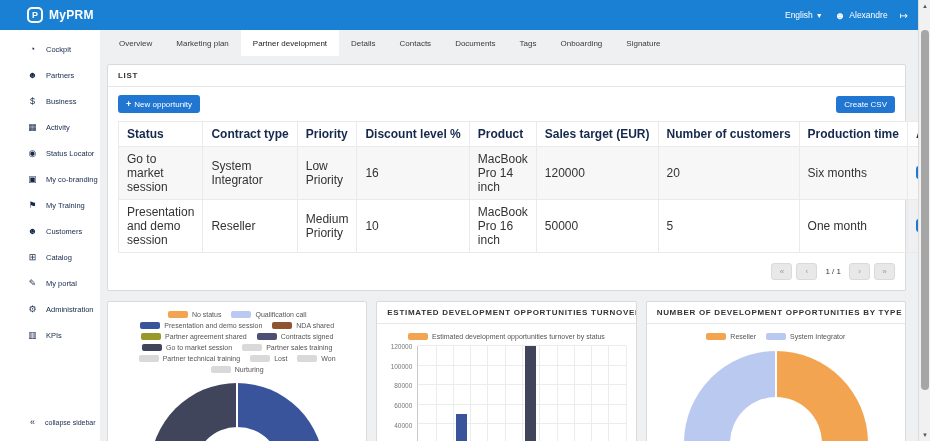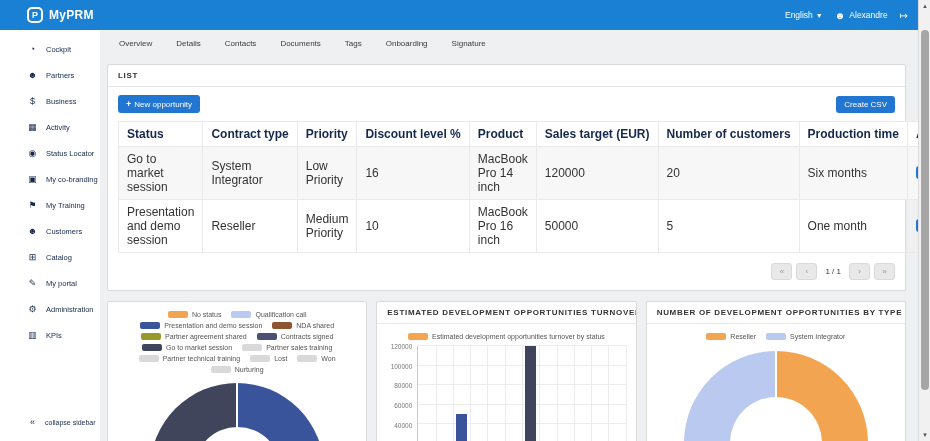--- a/index.html
+++ b/index.html
@@ -170,20 +170,22 @@
           </div>
         <div class="collapse-row" style="margin-top:auto;">
           <span class="side-icon">«</span>
           <span class="side-label">collapse sidebar</span>
         </div>
       </div>
 
       <div class="main">
         <div class="tabbar">
             <div class="tab">Overview</div>
+            <div class="tab">Marketing plan</div>
+            <div class="tab active">Partner development</div>
             <div class="tab">Details</div>
             <div class="tab">Contacts</div>
             <div class="tab">Documents</div>
             <div class="tab">Tags</div>
             <div class="tab">Onboarding</div>
             <div class="tab">Signature</div>
           </div>
 
         <div class="content">
 

